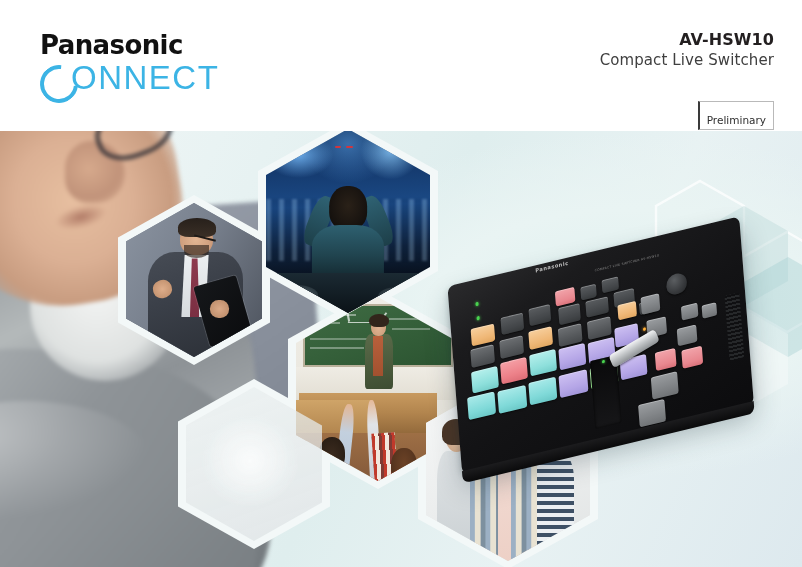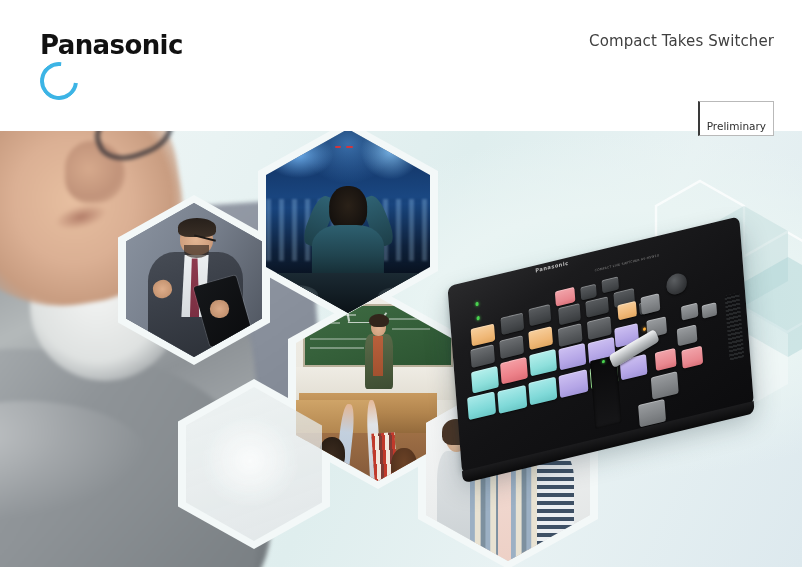--- a/index.html
+++ b/index.html
@@ -45,21 +45,21 @@
   }
   .prod-sched {
     font-family:"DejaVu Sans", sans-serif;
     font-size:9.2px; font-weight:400; color:#3a3a3a; margin-top:6px; letter-spacing:0.05px;
   }
   .prelim-wrap { position:absolute; right:28px; top:101px; }
   .prelim {
     display:inline-block;
     border:1px solid #b9b9b9;
     border-left:2.5px solid #3a3a3a;
-    padding:18px 7px 3px 7px;
+    padding:12px 7px 3px 7px;
     font-family:"DejaVu Sans", sans-serif;
     font-size:10.5px; color:#2e2e2e; background:#fff;
   }
 
   
   .hero {
     position:absolute; left:0; top:131px; width:802px; height:436px;
     overflow:hidden;
     background:
       radial-gradient(ellipse 60% 55% at 78% 40%, #dff0ef 0%, #e9f4f3 40%, rgba(240,248,248,0) 72%),
@@ -537,25 +537,27 @@
 <body>
 
 <div class="page">
 
   <div class="header">
 
     <div class="logo-block">
       <div class="logo-panasonic">Panasonic</div>
       <div class="logo-connect">
         <span class="connect-o"></span>
+        <span>ONNECT</span>
       </div>
     </div>
 
     <div class="prod-block">
-      <div class="prod-name">Compact Takes Switcher</div>
+      <div class="prod-model">AV-HSW10</div>
+      <div class="prod-name">Compact Live Switcher</div>
     </div>
 
     <div class="prelim-wrap">
       <span class="prelim">Preliminary</span>
     </div>
   </div>
 
   <div class="hero">
 
     <svg class="bg-hex-svg" style="left:640px; top:30px;" width="180" height="300">

